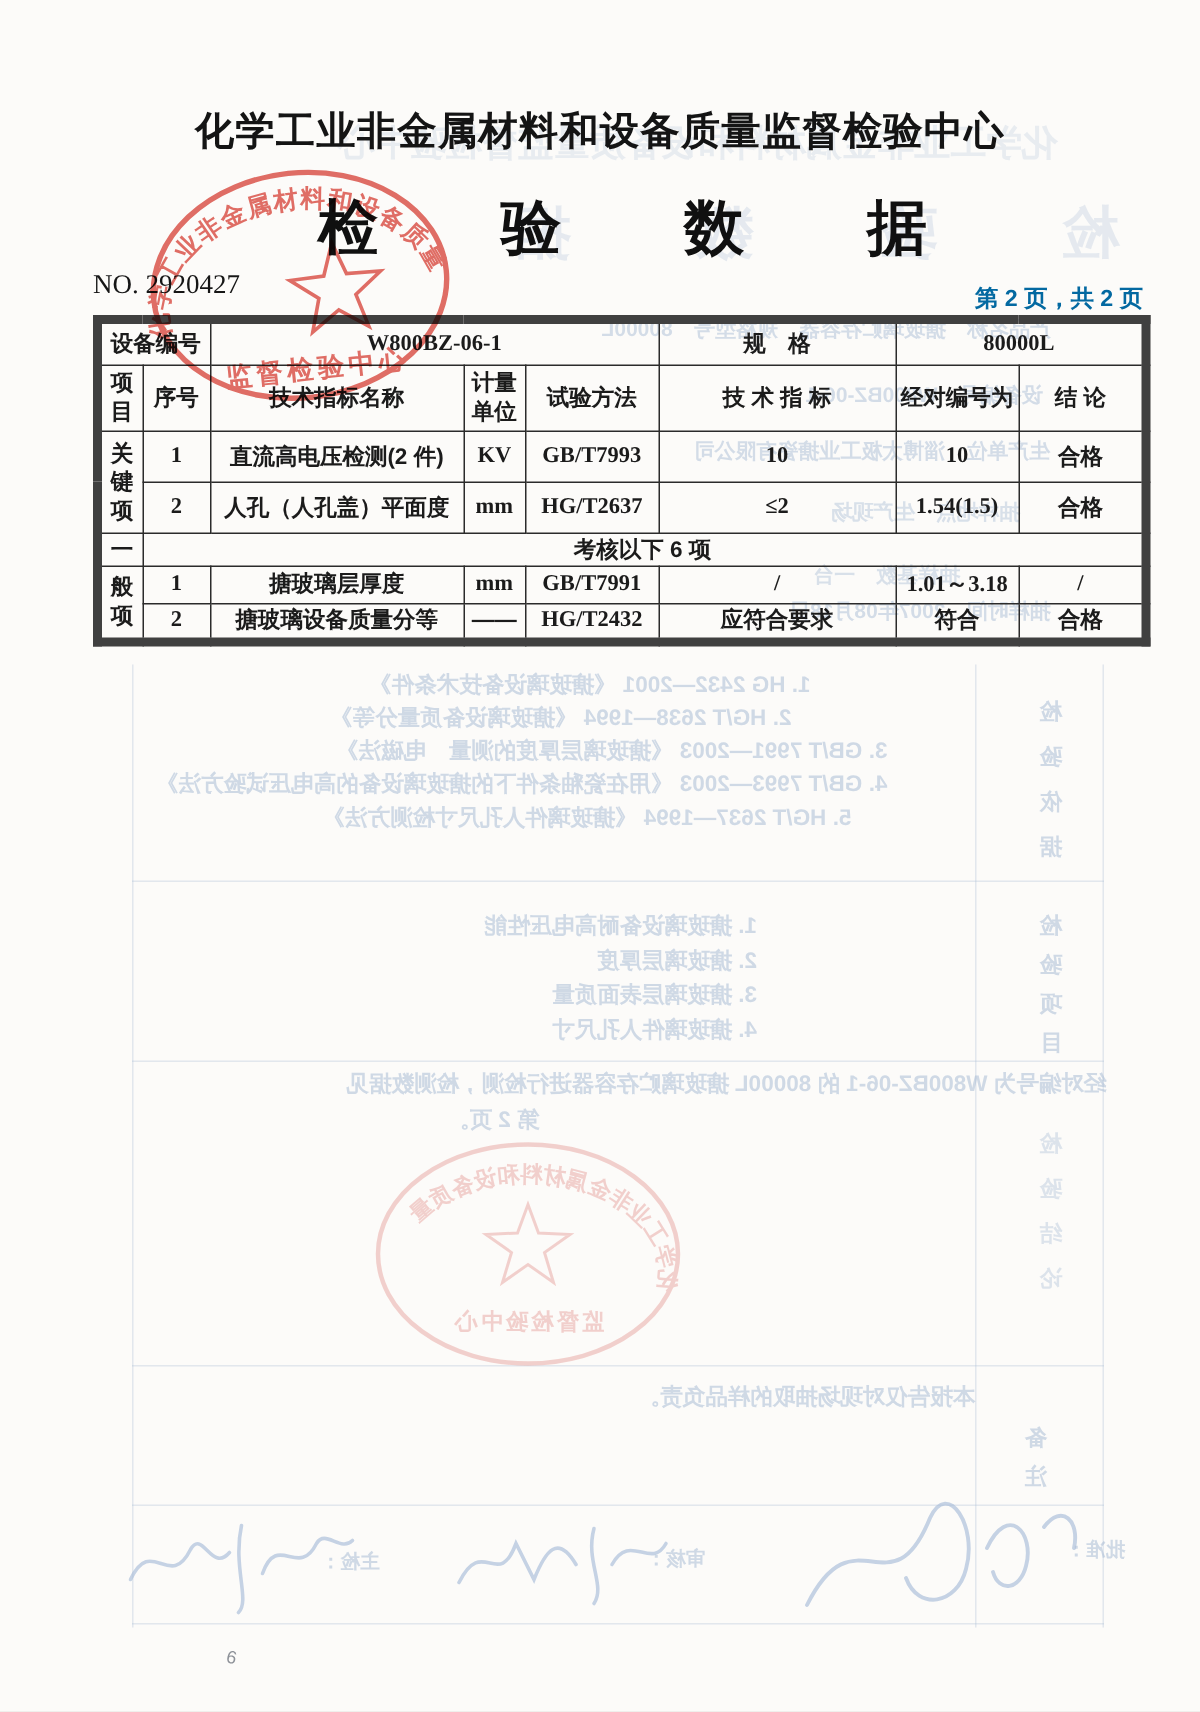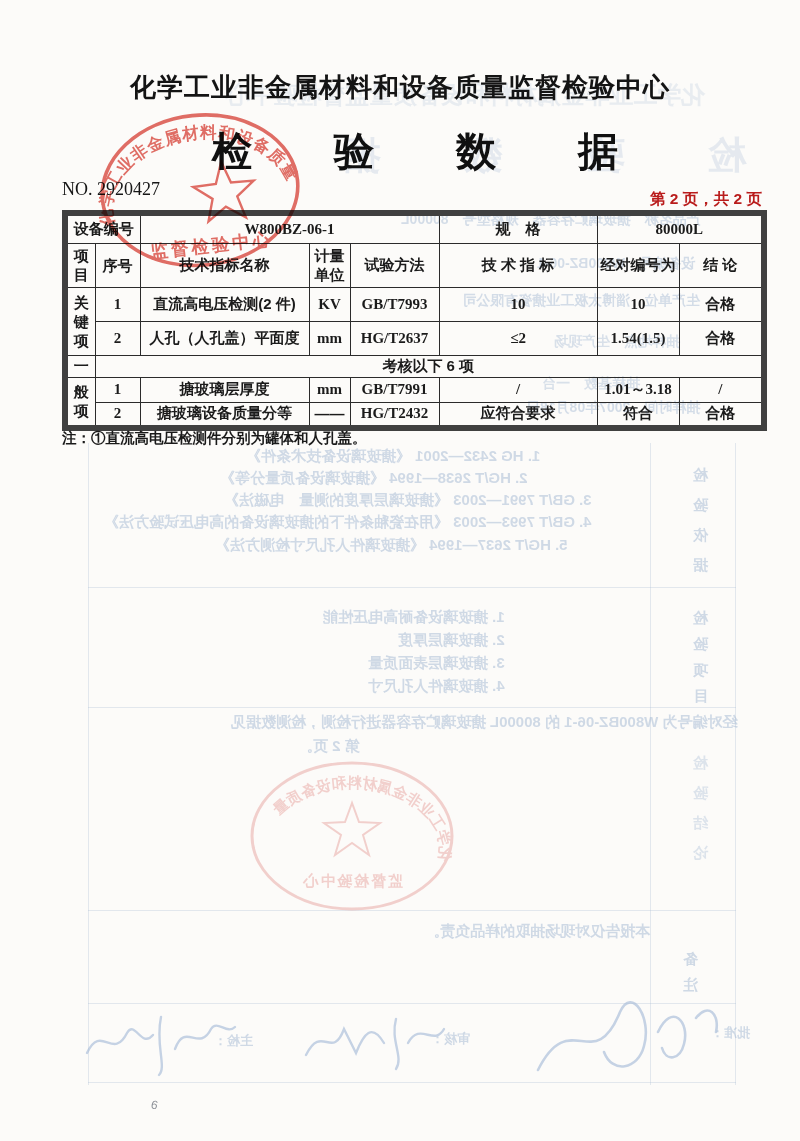--- a/index.html
+++ b/index.html
@@ -16,21 +16,21 @@
   }
   .doc-title{
     left:212px;top:124px;font-size:40px;font-weight:bold;
     letter-spacing:82px;white-space:nowrap;color:#101010;
   }
   .report-no{
     left:62px;top:179px;font-family:"Liberation Serif",serif;
     font-size:18px;color:#161616;
   }
   .page-ind{
-    right:38px;top:189px;font-size:15.5px;font-weight:bold;color:#b91c1c;
+    right:38px;top:189px;font-size:15.5px;font-weight:bold;color:#0369a1;
   }
   table.main{
     position:absolute;left:62px;top:210px;width:700px;z-index:3;
     border-collapse:collapse;table-layout:fixed;background:transparent;
   }
   table.main td{
     border:1.6px solid #2b2b2b;text-align:center;vertical-align:middle;
     font-size:15px;font-weight:bold;padding:1px 2px;color:#1b1b1b;
     overflow:hidden;
   }
@@ -206,21 +206,20 @@
       <td class="left">搪玻璃设备质量分等</td>
       <td>——</td>
       <td class="lat">HG/T2432</td>
       <td>应符合要求</td>
       <td>符合</td>
       <td>合格</td>
     </tr>
   </tbody>
     </table>
 
-  <div class="front note-line">注：①直流高电压检测件分别为罐体和人孔盖。</div>
 
   <svg class="stamp-svg" style="left:94px;top:106px;opacity:.82;transform:rotate(-6deg);" width="216" height="168" viewBox="0 0 216 168">
     <ellipse cx="106" cy="84" rx="98" ry="75" fill="none" stroke="#dc4f45" stroke-width="3.6"></ellipse>
     <path id="arcp" d="M 18,112 A 90,66 0 1 1 194,112" fill="none"></path>
     <text font-size="16.5" fill="#dc4f45" font-weight="bold" letter-spacing="1"><textPath href="#arcp" startOffset="1%">化学工业非金属材料和设备质量</textPath></text>
     <path d="M130,58 L137.6,79.5 L160.4,80.1 L142.4,94 L148.8,115.9 L130,103 L111.2,115.9 L117.6,94 L99.6,80.1 L122.4,79.5 Z" fill="none" stroke="#dc4f45" stroke-width="2.4"></path>
     <text x="112" y="146" text-anchor="middle" font-size="17.5" font-weight="bold" fill="#dc4f45" letter-spacing="3">监督检验中心</text>
   </svg>
 
   <div class="front footer-mark">6</div>

